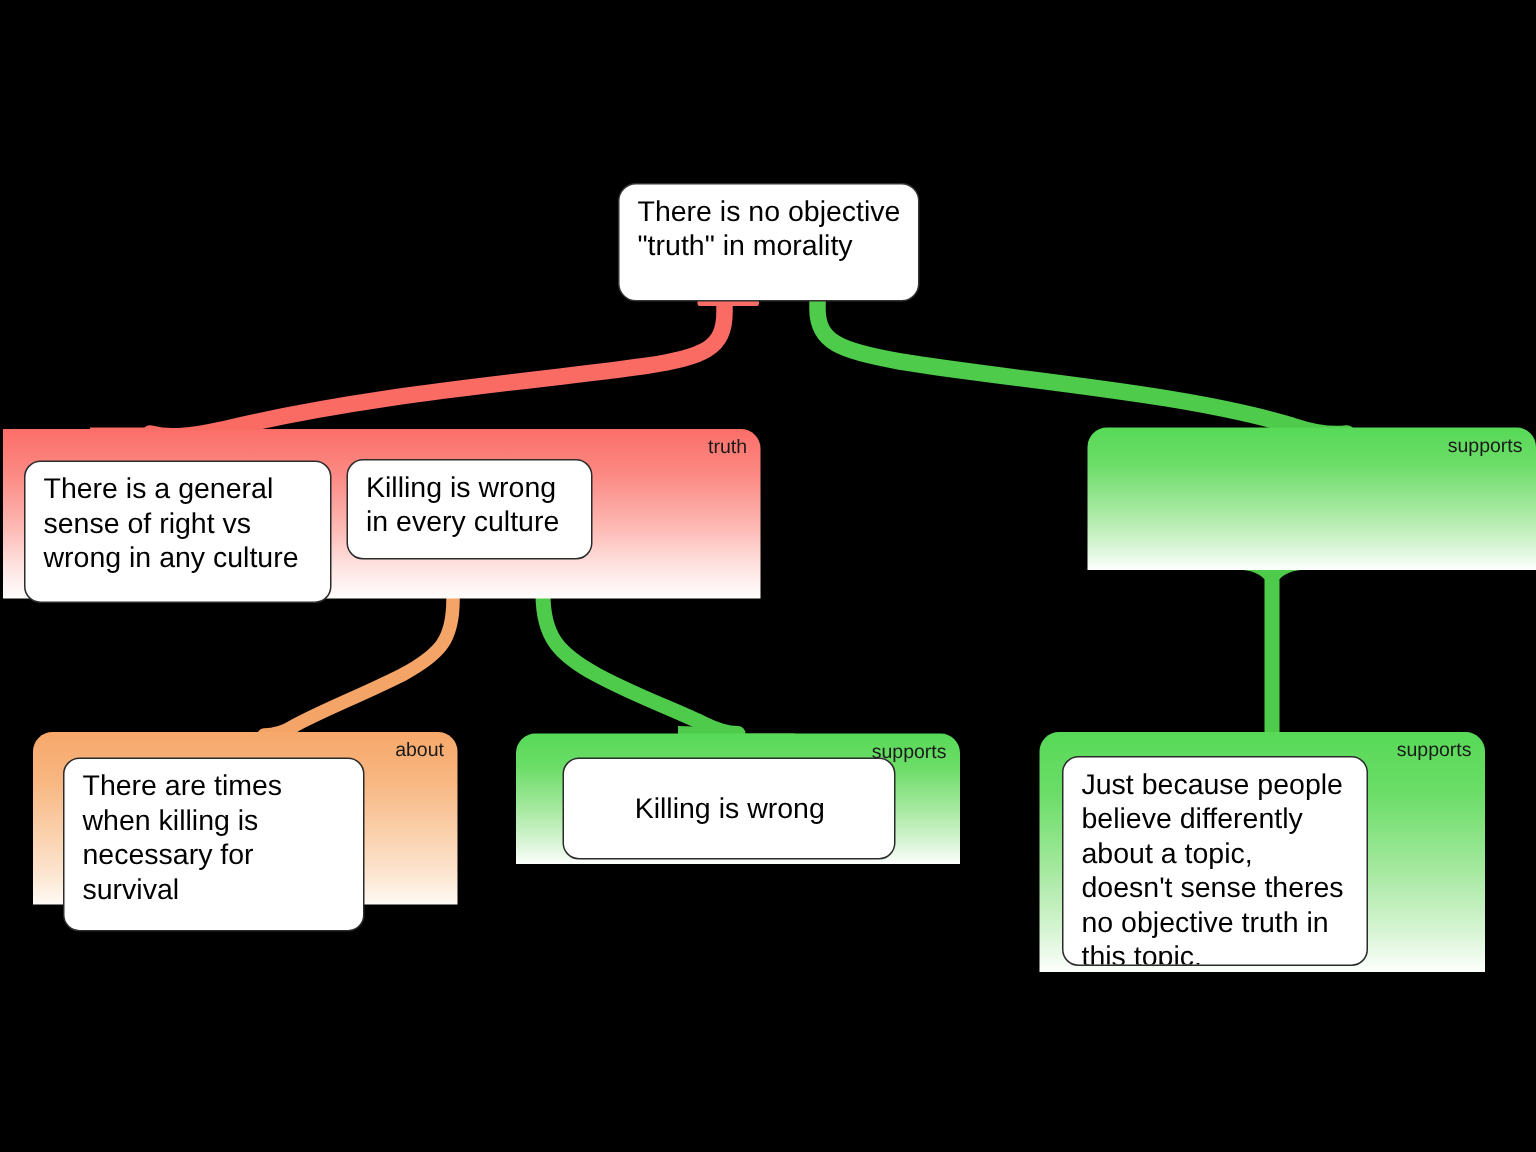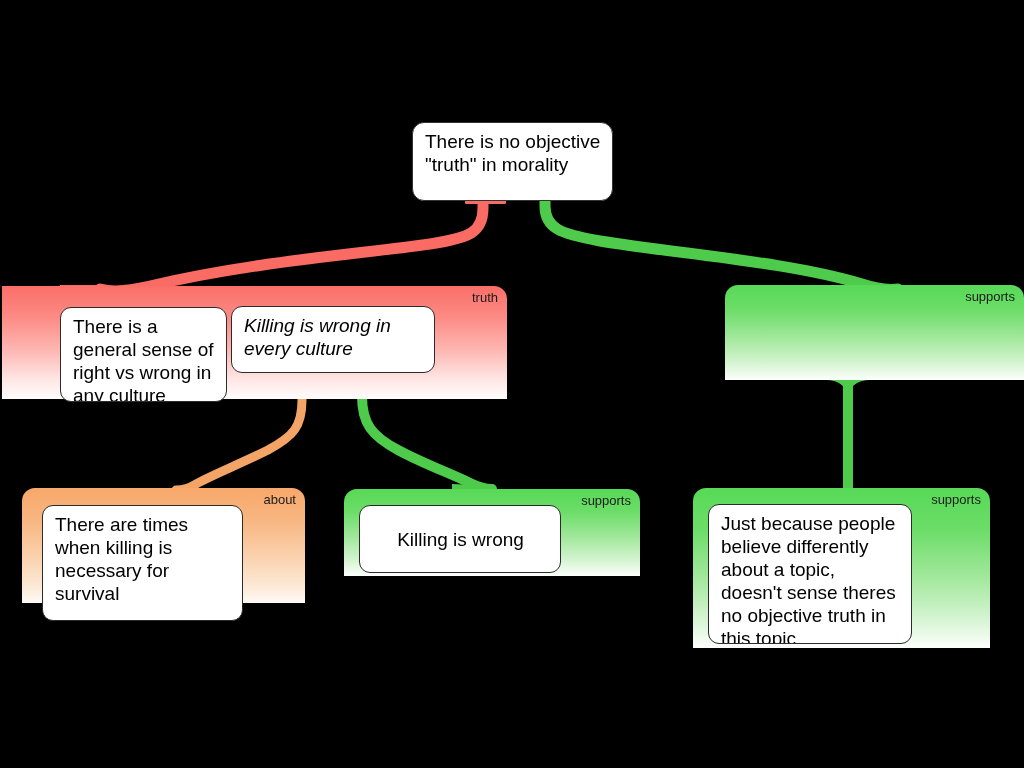--- a/index.html
+++ b/index.html
@@ -131,24 +131,24 @@
   <div class="panel supports" style="left:344px; top:489px; width:296px; height:87px; border-radius:13px 13px 0 0;">
     <span class="reltype">supports</span>
   </div>
 
   <div class="panel supports" style="left:693px; top:488px; width:297px; height:160px; border-radius:13px 13px 0 0;">
     <span class="reltype">supports</span>
   </div>
 
   <div class="card root" style="left:412px; top:122px; width:201px; height:79px;">There is no objective "truth" in morality</div>
 
-  <div class="card" style="left:16px; top:307px; width:167px; height:95px;margin-left:44px;">There is a general sense of right vs wrong in any culture</div>
+  <div class="card" style="left:16px; top:307px; width:205px; height:95px;">There is a general sense of right vs wrong in any culture</div>
 
-  <div class="card" style="left:231px; top:306px; width:204px; height:67px;font-style:italic;">Killing is wrong in every culture</div>
+  <div class="card" style="left:231px; top:306px; width:164px; height:67px;">Killing is wrong in every culture</div>
 
 
   <div class="card" style="left:42px; top:505px; width:201px; height:116px;">There are times when killing is necessary for survival</div>
 
-  <div class="card vcenter" style="left:359px; top:505px; width:202px; height:68px;">Killing is wrong</div>
+  <div class="card vcenter" style="left:375px; top:505px; width:222px; height:68px;">Killing is wrong</div>
 
   <div class="card" style="left:708px; top:504px; width:204px; height:140px;">Just because people believe differently about a topic, doesn't sense theres no objective truth in this topic.</div>
 
 </div>
 
 </body></html>

